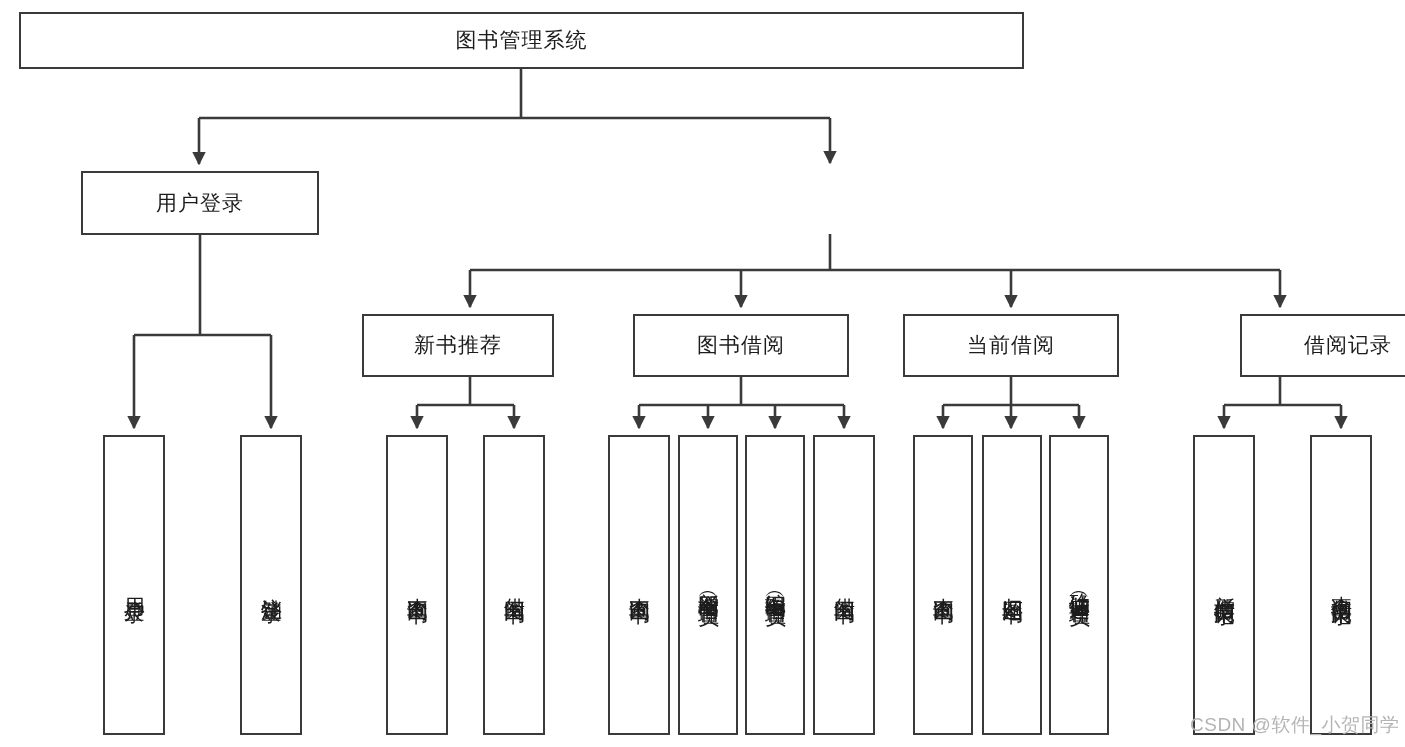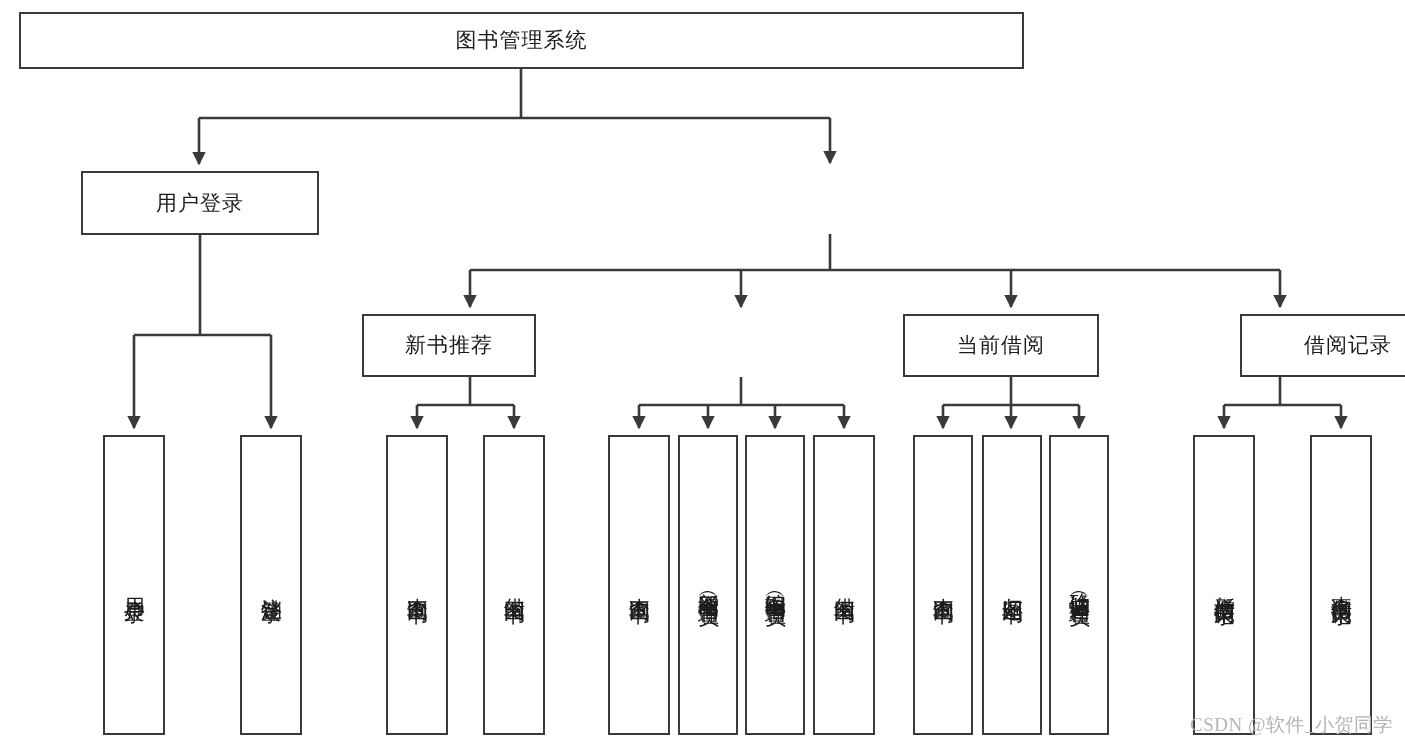--- a/index.html
+++ b/index.html
@@ -121,24 +121,27 @@
   </svg>
 
   <div class="node" id="n-root" style="left: 19px; top: 12px; width: 1005px; height: 57px;">
     <span class="label">图书管理系统</span>
   </div>
 
   <div class="node" id="n-l2-0" style="left: 81px; top: 171px; width: 238px; height: 64px;">
     <span class="label">用户登录</span>
   </div>
 
-  <div class="node" id="n-l3-0" style="left: 362px; top: 314px; width: 174px; height: 63px;">
+  <div class="node" id="n-l3-0" style="left: 362px; top: 314px; width: 192px; height: 63px;">
     <span class="label">新书推荐</span>
   </div>
-  <div class="node" id="n-l3-2" style="left: 903px; top: 314px; width: 196px; height: 63px;">
+  <div class="node" id="n-l3-1" style="left: 633px; top: 314px; width: 216px; height: 63px;">
+    <span class="label">图书借阅</span>
+  </div>
+  <div class="node" id="n-l3-2" style="left: 903px; top: 314px; width: 216px; height: 63px;">
     <span class="label">当前借阅</span>
   </div>
   <div class="node" id="n-l3-3" style="left: 1240px; top: 314px; width: 216px; height: 63px;">
     <span class="label">借阅记录</span>
   </div>
 
   <div class="node leaf" id="n-lf-0" style="left: 103px; top: 435px; width: 62px; height: 300px;">
     <span class="label">用户登录</span>
   </div>
   <div class="node leaf" id="n-lf-1" style="left: 240px; top: 435px; width: 62px; height: 300px;">
@@ -171,15 +174,15 @@
   <div class="node leaf" id="n-lf-10" style="left: 1049px; top: 435px; width: 60px; height: 300px;">
     <span class="label">确认归还（管理员）</span>
   </div>
   <div class="node leaf" id="n-lf-11" style="left: 1193px; top: 435px; width: 62px; height: 300px;">
     <span class="label">新增借阅记录</span>
   </div>
   <div class="node leaf" id="n-lf-12" style="left: 1310px; top: 435px; width: 62px; height: 300px;">
     <span class="label">查询借阅记录</span>
   </div>
 
-  <div class="watermark" id="wm" style="left: 1190px; top: 712px; color: rgb(180, 180, 180); font-family: Liberation Serif, serif;">CSDN @软件_小贺同学</div>
+  <div class="watermark" id="wm" style="left: 1190px; top: 712px; color: rgb(180, 180, 180);">CSDN @软件_小贺同学</div>
 
 </div>
 
 </body></html>

